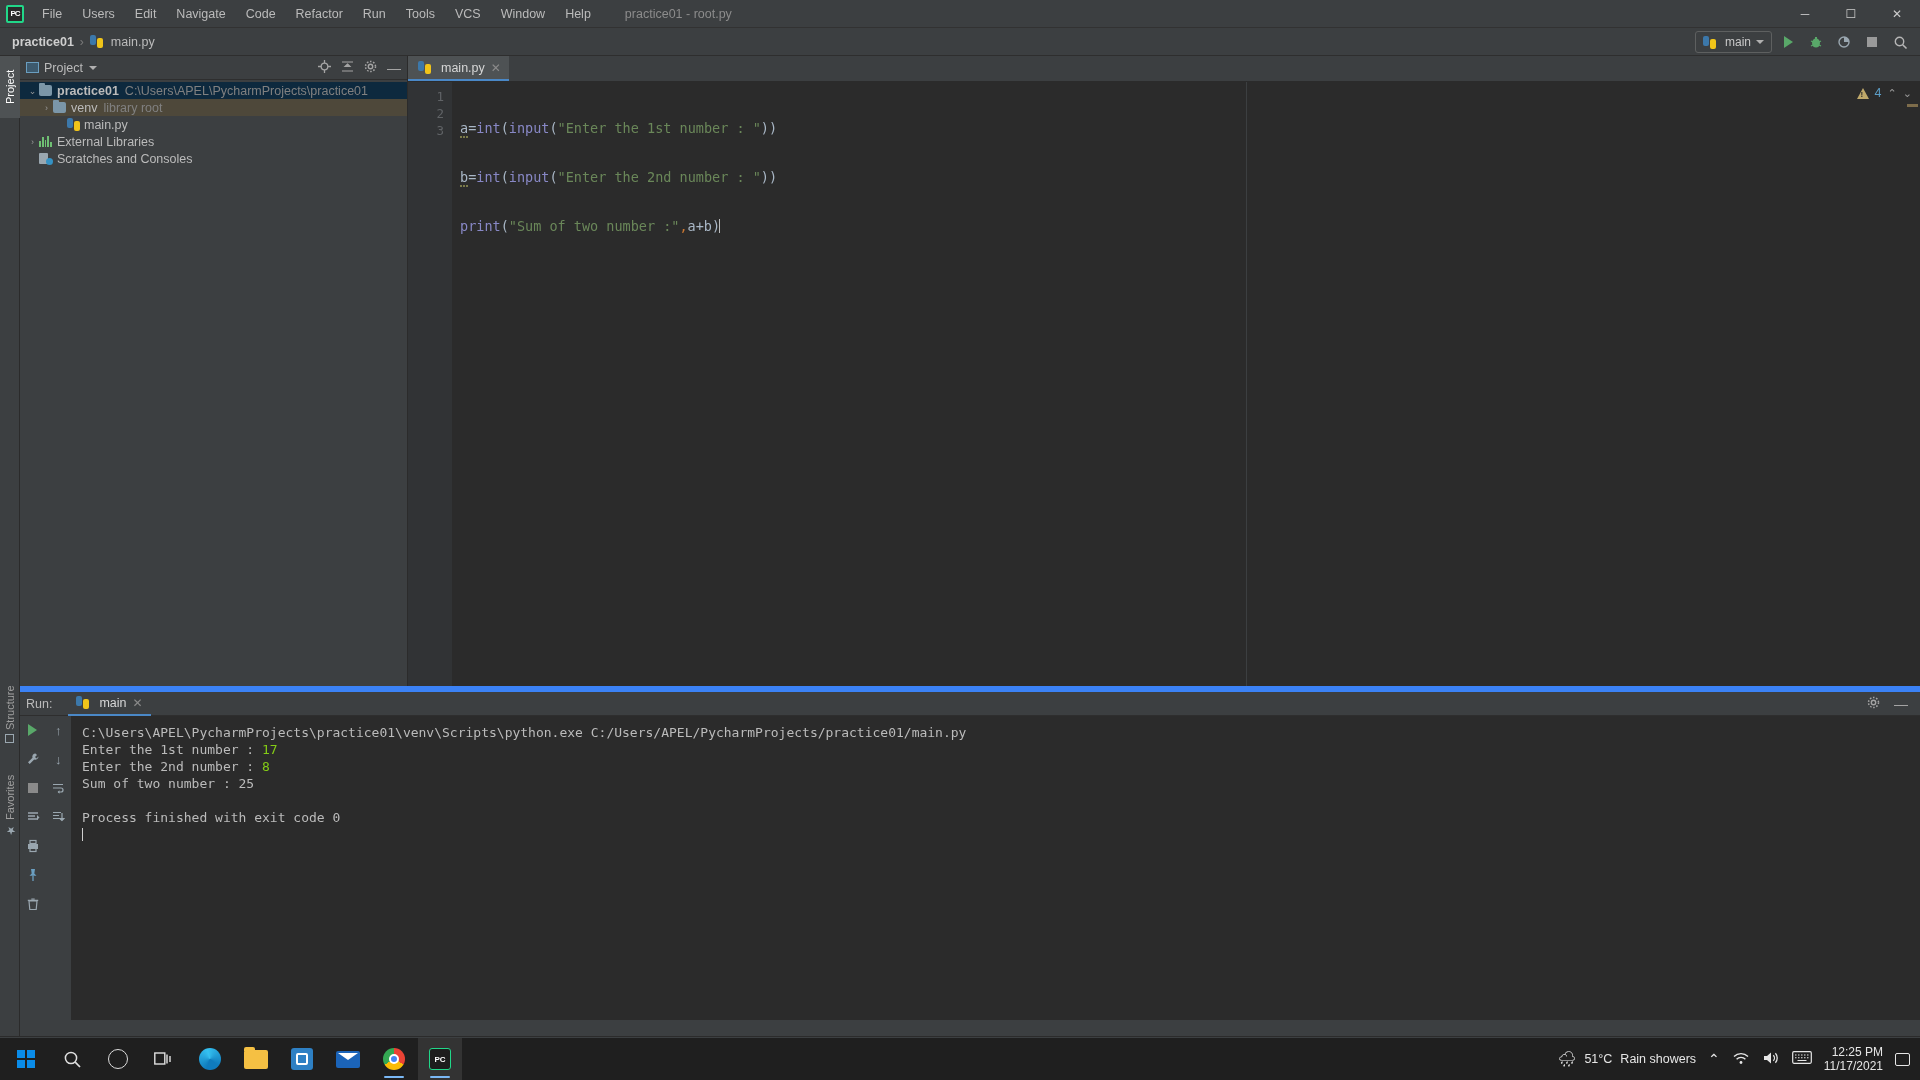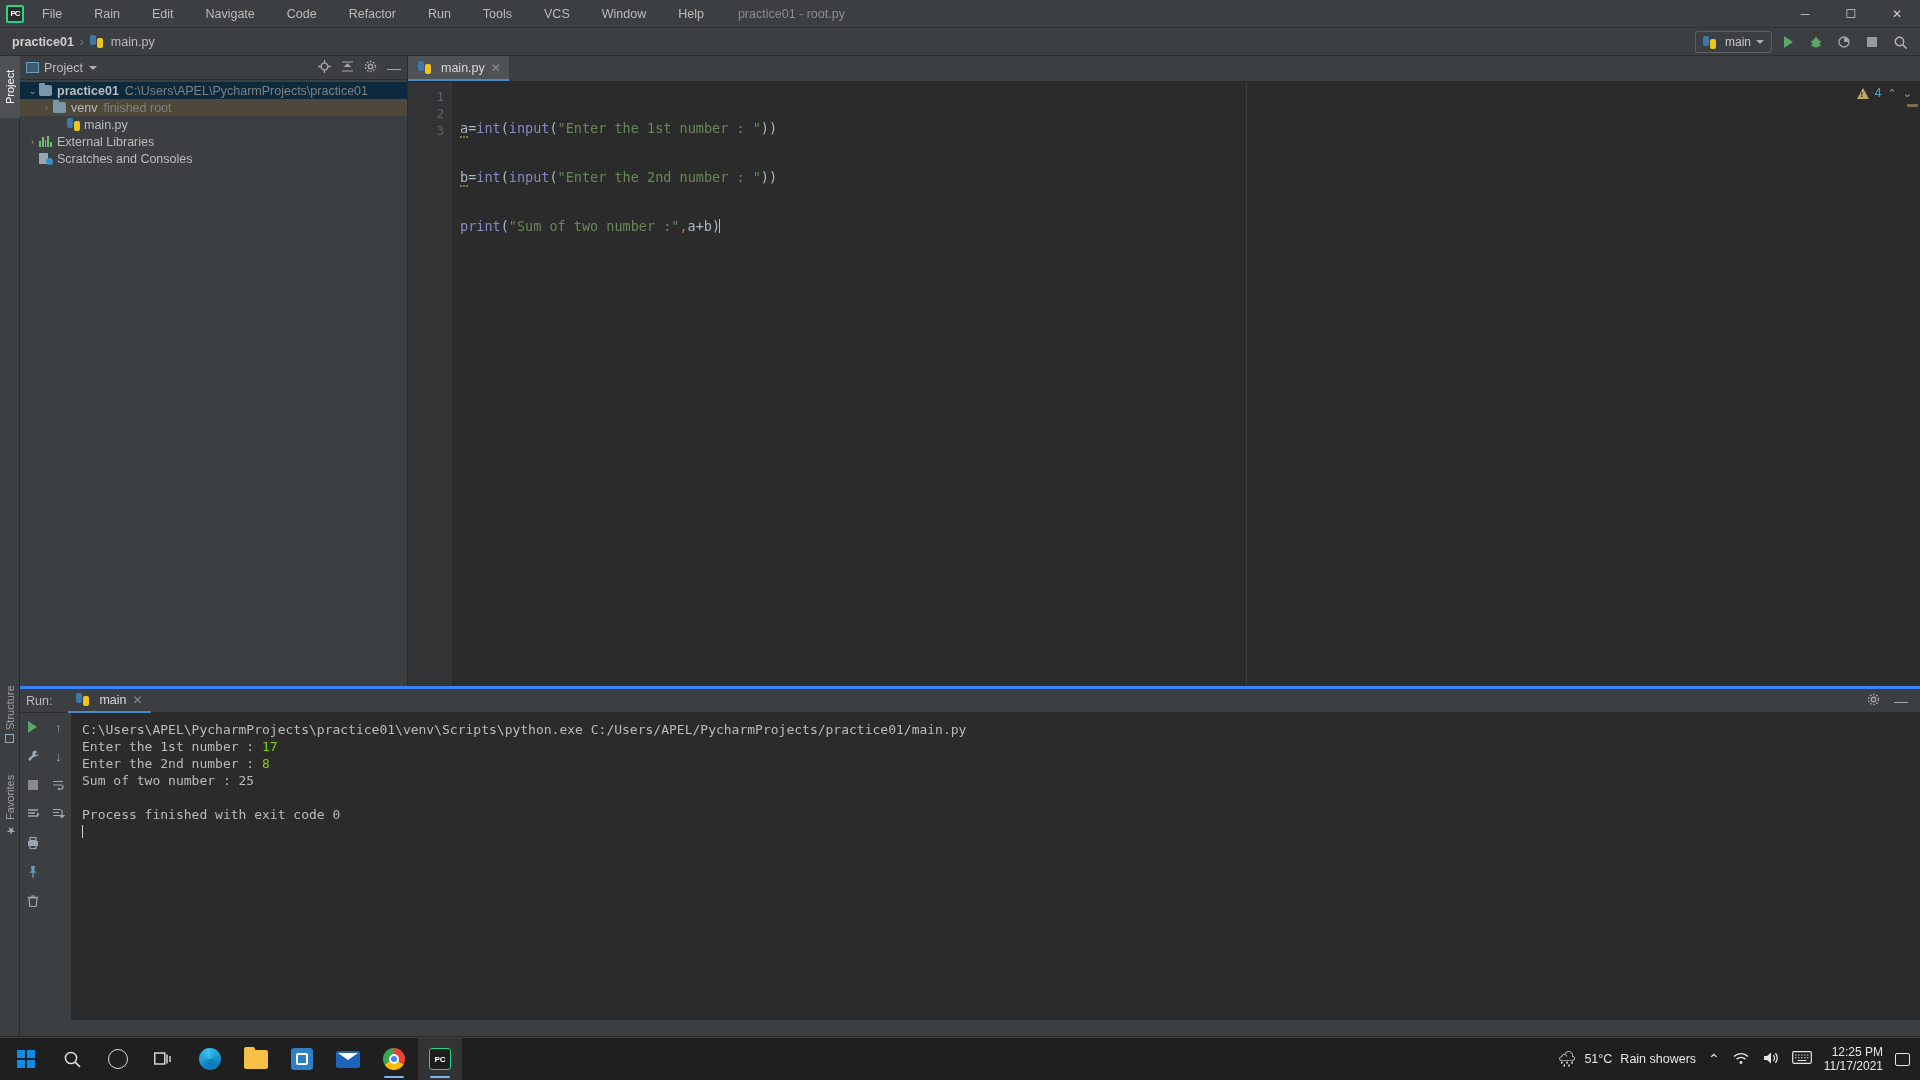--- a/index.html
+++ b/index.html
@@ -17,21 +17,21 @@
     position: absolute; left: 0; top: 0; width: 1920px; height: 28px;
     background: #3c3f41; display: flex; align-items: center;
     border-bottom: 1px solid #323232;
   }
   .pc-logo {
     width: 18px; height: 18px; margin-left: 6px; margin-right: 10px;
     border: 2px solid #21d789; border-radius: 2px; background: #2b2b2b;
     display: flex; align-items: center; justify-content: center;
     font-size: 8px; font-weight: bold; color: #ffffff; letter-spacing: -1px;
   }
-  .menu { display: flex; align-items: center; gap: 16px; }
+  .menu { display: flex; align-items: center; gap: 4px; }
   .menu-item {
     padding: 4px 8px; font-size: 12.5px; color: #bbbbbb; cursor: default;
     white-space: nowrap;
   }
   .win-title {
     margin-left: 26px; font-size: 12.5px; color: #8c8c8c; white-space: nowrap;
   }
   .win-ctrl {
     position: absolute; top: 0; right: 0; height: 28px; display: flex; align-items: stretch;
   }
@@ -199,21 +199,21 @@
   }
   .warn-num { color: #5c9ec7; font-size: 12.5px; }
   .chev { color: #9a9a9a; font-size: 11px; }
   .scroll-mark {
     position: absolute; right: 2px; top: 22px; width: 11px; height: 3px; background: #7d6c4b;
   }
 
   
   .runwin {
     position: absolute; left: 20px; top: 686px; right: 0; height: 334px; background: #3c3f41;
-    border-top: 3px solid #3b82f6;
+    border-top: 6px solid #3b82f6;
   }
   .runhead {
     height: 24px; display: flex; align-items: center; padding-left: 6px;
     border-bottom: 1px solid #2e2e2e;
   }
   .runlabel { font-size: 12.5px; color: #bbbbbb; margin-right: 16px; }
   .runtab {
     display: flex; align-items: center; gap: 6px; height: 24px; padding: 0 8px;
     font-size: 12.5px; color: #d6d6d6; border-bottom: 2px solid #4a88c7;
   }
@@ -327,21 +327,21 @@
 </style>
 </head>
 <body>
 
 <div class="app">
 
   <div class="titlebar">
     <div class="pc-logo">PC</div>
     <div class="menu">
       <div class="menu-item">File</div>
-      <div class="menu-item">Rain</div>
+      <div class="menu-item">Users</div>
       <div class="menu-item">Edit</div>
       <div class="menu-item">Navigate</div>
       <div class="menu-item">Code</div>
       <div class="menu-item">Refactor</div>
       <div class="menu-item">Run</div>
       <div class="menu-item">Tools</div>
       <div class="menu-item">VCS</div>
       <div class="menu-item">Window</div>
       <div class="menu-item">Help</div>
     </div>
@@ -440,21 +440,21 @@
         <span class="arrow">⌄</span>
         <span class="folder"></span>
         <span class="tlabel b">practice01</span>
         <span class="tpath">C:\Users\APEL\PycharmProjects\practice01</span>
       </div>
 
       <div class="tnode sel-brown" style="padding-left:20px">
         <span class="arrow">›</span>
         <span class="folder"></span>
         <span class="tlabel">venv</span>
-        <span class="tpath">finished root</span>
+        <span class="tpath">library root</span>
       </div>
 
       <div class="tnode" style="padding-left:47px">
         <span class="py-ico"></span>
         <span class="tlabel">main.py</span>
       </div>
 
       <div class="tnode">
         <span class="arrow">›</span>
         <span class="lib-ico">

